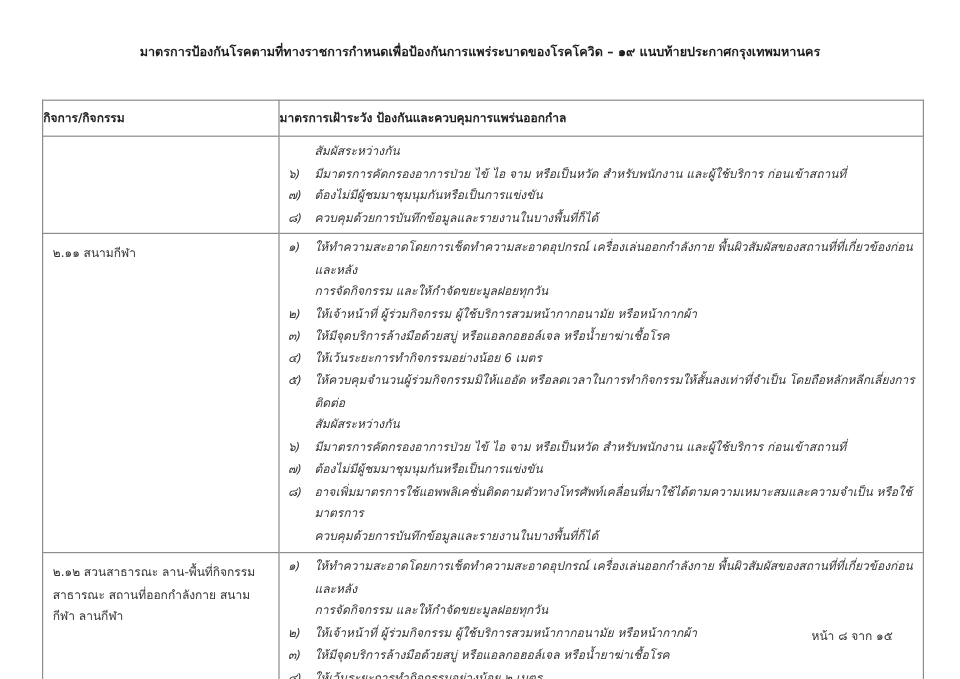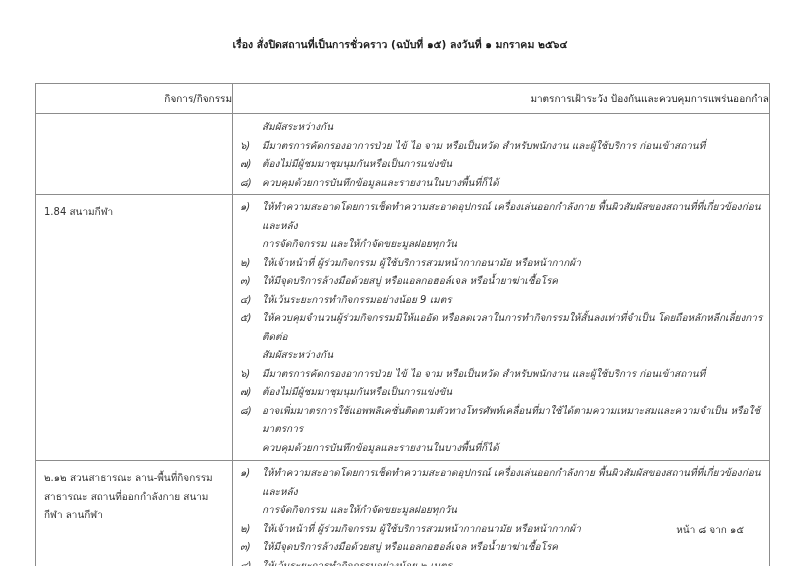--- a/index.html
+++ b/index.html
@@ -1,36 +1,36 @@
 <!DOCTYPE html>
 <html><head>
 <meta charset="utf-8">
 <style>
   * { margin: 0; padding: 0; box-sizing: border-box; }
   html, body { width: 800px; height: 566px; background: #ffffff; overflow: hidden; }
   body { font-family: "DejaVu Sans", "Liberation Sans", sans-serif; color: #2a2a2a; position: relative; }
   .title-block { position: absolute; top: 36px; left: 0; width: 800px; text-align: center; font-size: 10.5px; font-weight: bold; line-height: 17px; color: #1e1e1e; }
   table.measures { position: absolute; left: 35px; top: 83px; width: 735px; border-collapse: collapse; font-size: 10px; }
   table.measures td, table.measures th { border: 1px solid #8c8c8c; vertical-align: top; }
-  table.measures th { font-weight: normal; height: 30px; vertical-align: middle; text-align: right; font-size: 10px; color: #222; }
+  table.measures th { font-weight: bold; height: 30px; vertical-align: middle; text-align: left; font-size: 10px; color: #222; }
   .col-activity { width: 197px; }
   .activity-cell { padding: 8px 7px 6px 8px; line-height: 18.5px; color: #333; }
   .measure-cell { padding: 3px 6px 3px 7px; line-height: 18.5px; color: #333; font-style: italic; }
   .m-item { display: flex; }
   .m-num { width: 22px; flex: none; }
   .m-text { flex: 1; }
   .m-cont { padding-left: 22px; }
   .row1 .measure-cell { padding-top: 4px; padding-bottom: 2px; }
   .footer { position: absolute; right: 56px; top: 522px; font-size: 10px; color: #333; margin-left: 39px; }
 </style>
 </head>
 <body>
 
 <div class="title-block">
-  <div>เรื่อง สั่งปิดสถานที่เป็นการชั่วคราว (ฉบับที่ ๑๕) ลงวันที่ ๑ มกราคม ๒๕๖๔</div>
+  <div>มาตรการป้องกันโรคตามที่ทางราชการกำหนดเพื่อป้องกันการแพร่ระบาดของโรคโควิด – ๑๙ แนบท้ายประกาศกรุงเทพมหานคร</div>
 </div>
 
 <table class="measures">
   <thead>
     <tr>
       <th class="col-activity">กิจการ/กิจกรรม</th>
       <th>มาตรการเฝ้าระวัง ป้องกันและควบคุมการแพร่นออกกำล</th>
     </tr>
   </thead>
   <tbody>
@@ -48,37 +48,37 @@
           <span class="m-text">ต้องไม่มีผู้ชมมาชุมนุมกันหรือเป็นการแข่งขัน</span>
         </div>
         <div class="m-item">
           <span class="m-num">๘)</span>
           <span class="m-text">ควบคุมด้วยการบันทึกข้อมูลและรายงานในบางพื้นที่ก็ได้</span>
         </div>
       </td>
     </tr>
 
     <tr>
-      <td class="activity-cell">1.84 สนามกีฬา</td>
+      <td class="activity-cell">๒.๑๑ สนามกีฬา</td>
       <td class="measure-cell">
         <div class="m-item">
           <span class="m-num">๑)</span>
           <span class="m-text"><span>ให้ทำความสะอาดโดยการเช็ดทำความสะอาดอุปกรณ์ เครื่องเล่นออกกำลังกาย พื้นผิวสัมผัสของสถานที่ที่เกี่ยวข้องก่อนและหลัง</span><br><span>การจัดกิจกรรม และให้กำจัดขยะมูลฝอยทุกวัน</span></span>
         </div>
         <div class="m-item">
           <span class="m-num">๒)</span>
           <span class="m-text"> ให้เจ้าหน้าที่ ผู้ร่วมกิจกรรม ผู้ใช้บริการสวมหน้ากากอนามัย หรือหน้ากากผ้า</span>
         </div>
         <div class="m-item">
           <span class="m-num">๓)</span>
           <span class="m-text">ให้มีจุดบริการล้างมือด้วยสบู่ หรือแอลกอฮอล์เจล หรือน้ำยาฆ่าเชื้อโรค</span>
         </div>
         <div class="m-item">
           <span class="m-num">๔)</span>
-          <span class="m-text">ให้เว้นระยะการทำกิจกรรมอย่างน้อย 9 เมตร</span>
+          <span class="m-text">ให้เว้นระยะการทำกิจกรรมอย่างน้อย 6 เมตร</span>
         </div>
         <div class="m-item">
           <span class="m-num">๕)</span>
           <span class="m-text"><span>ให้ควบคุมจำนวนผู้ร่วมกิจกรรมมิให้แออัด หรือลดเวลาในการทำกิจกรรมให้สั้นลงเท่าที่จำเป็น โดยถือหลักหลีกเลี่ยงการติดต่อ</span><br><span>สัมผัสระหว่างกัน</span></span>
         </div>
         <div class="m-item">
           <span class="m-num">๖)</span>
           <span class="m-text"> มีมาตรการคัดกรองอาการป่วย ไข้ ไอ จาม หรือเป็นหวัด สำหรับพนักงาน และผู้ใช้บริการ ก่อนเข้าสถานที่</span>
         </div>
         <div class="m-item">

